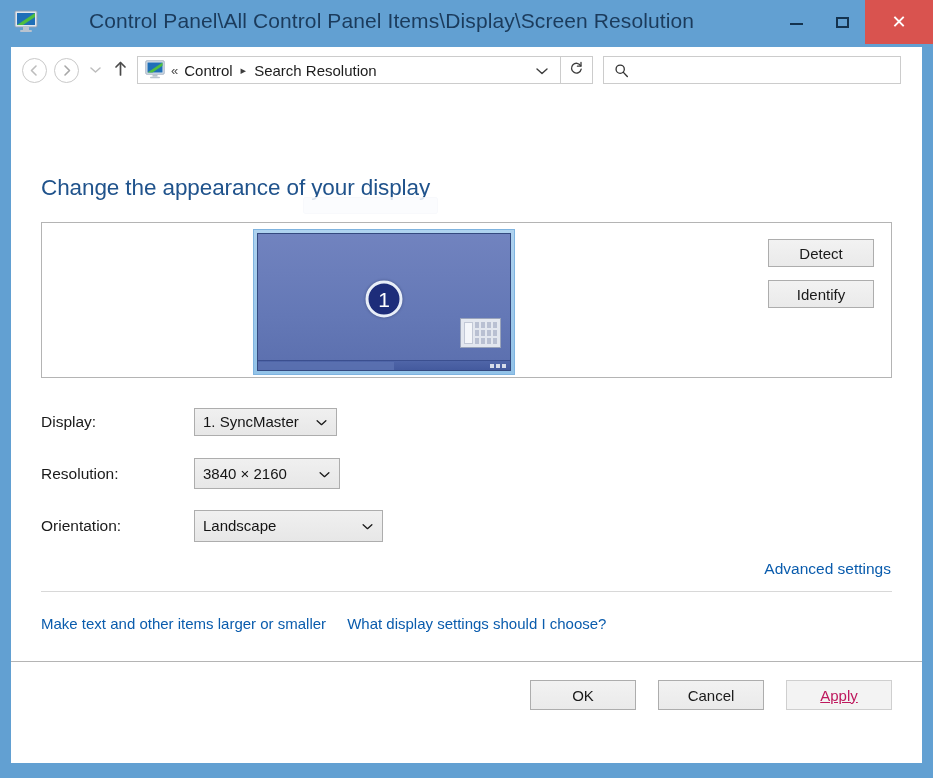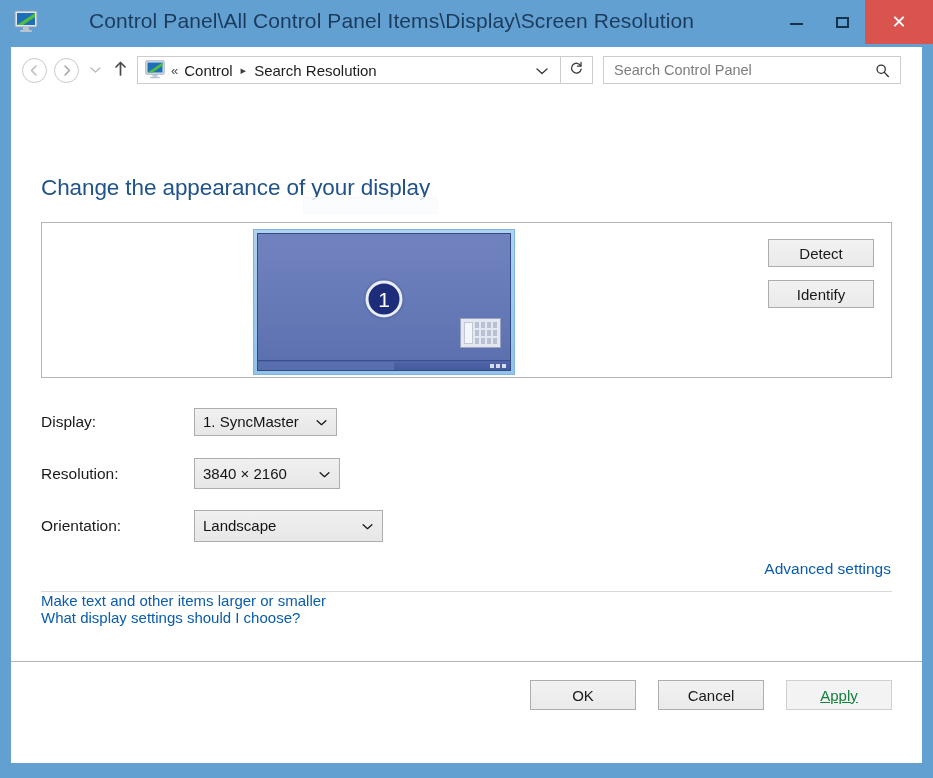--- a/index.html
+++ b/index.html
@@ -339,21 +339,21 @@
     font-size: 15px;
     color: #1a1a1a;
     font-family: "Liberation Sans", sans-serif;
     display: flex;
     align-items: center;
     justify-content: center;
     cursor: default;
     padding: 0 12px;
   }
   .btn.disabled {
-    color: #15803d;
+    color: #be185d;
     border-color: #cfcfcf;
     background: #f3f3f3;
     text-decoration: underline;
   }
 
   
   .settings {
     margin-top: 26px;
   }
   .row {
@@ -400,22 +400,23 @@
     font-size: 15.5px;
     text-decoration: none;
     cursor: default;
   }
   .hr {
     margin-top: 13px;
     height: 1px;
     background: #d8d8d8;
   }
   .bottom-links {
-    display: flex;
-    flex-direction: column;
+    margin-top: 23px;
+    display: flex;
+    gap: 21px;
   }
   .bottom-links .link { font-size: 15px; }
 
   
   .footer {
     flex: 0 0 auto;
     height: 102px;
     border-top: 1px solid #b4b4b4;
     background: #ffffff;
     position: relative;
@@ -518,21 +519,20 @@
       <div class="refresh-btn">
         <span>
           <svg width="15" height="15" viewBox="0 0 16 16">
             <path d="M12.5 5.2 A5.2 5.2 0 1 0 13 8.6" fill="none" stroke="#3d3d3d" stroke-width="1.4" stroke-linecap="round"></path>
             <path d="M12.8 1.6 L12.8 5.5 L9 5.5" fill="none" stroke="#3d3d3d" stroke-width="1.4" stroke-linecap="round" stroke-linejoin="round"></path>
           </svg>
         </span>
       </div>
 
       <div class="searchbox">
-        <input type="text" placeholder="Search Control Panel" style="">
         <span class="search-icon">
           <svg width="15" height="15" viewBox="0 0 16 16">
             <circle cx="6.6" cy="6.6" r="4.4" fill="none" stroke="#333333" stroke-width="1.4"></circle>
             <path d="M10 10 L14.2 14.4" stroke="#333333" stroke-width="1.5" stroke-linecap="round"></path>
           </svg>
         </span>
       </div>
 
     </div>
 

